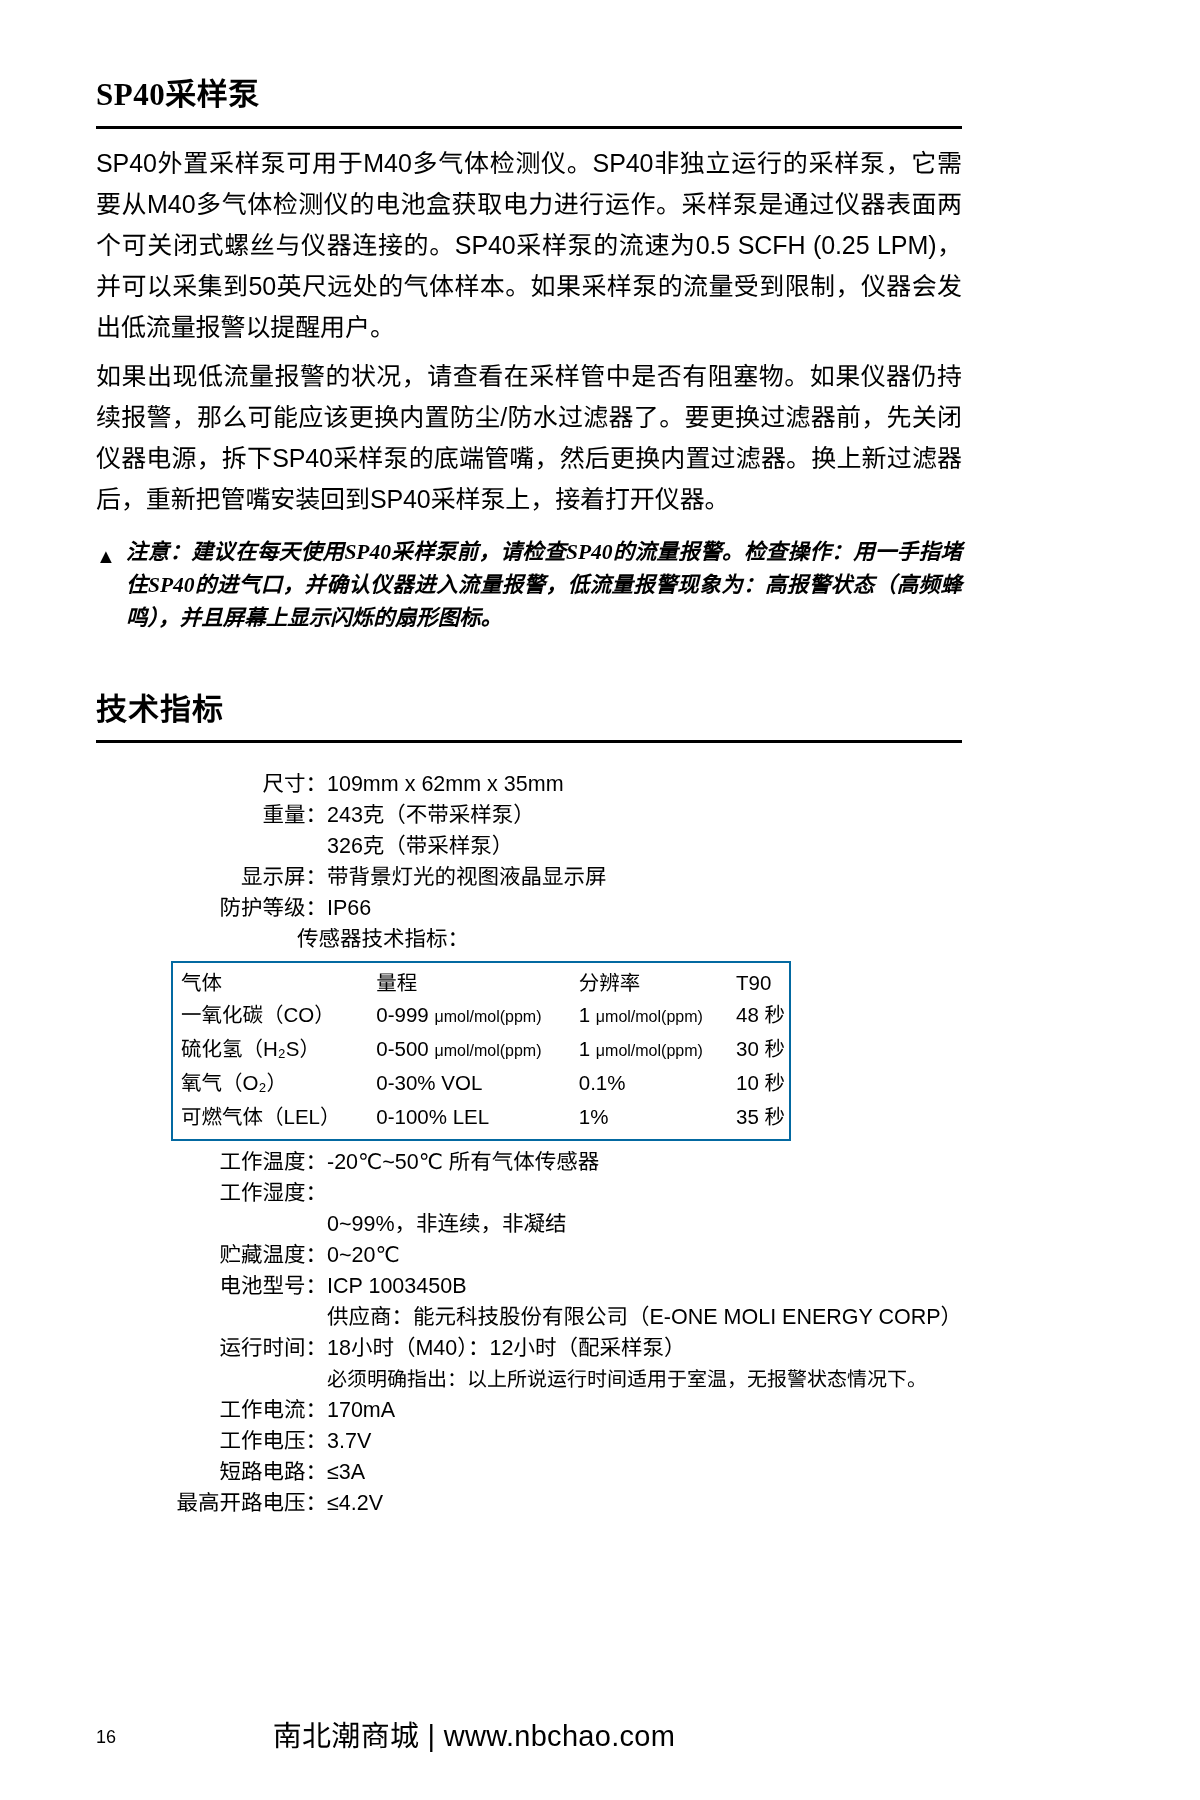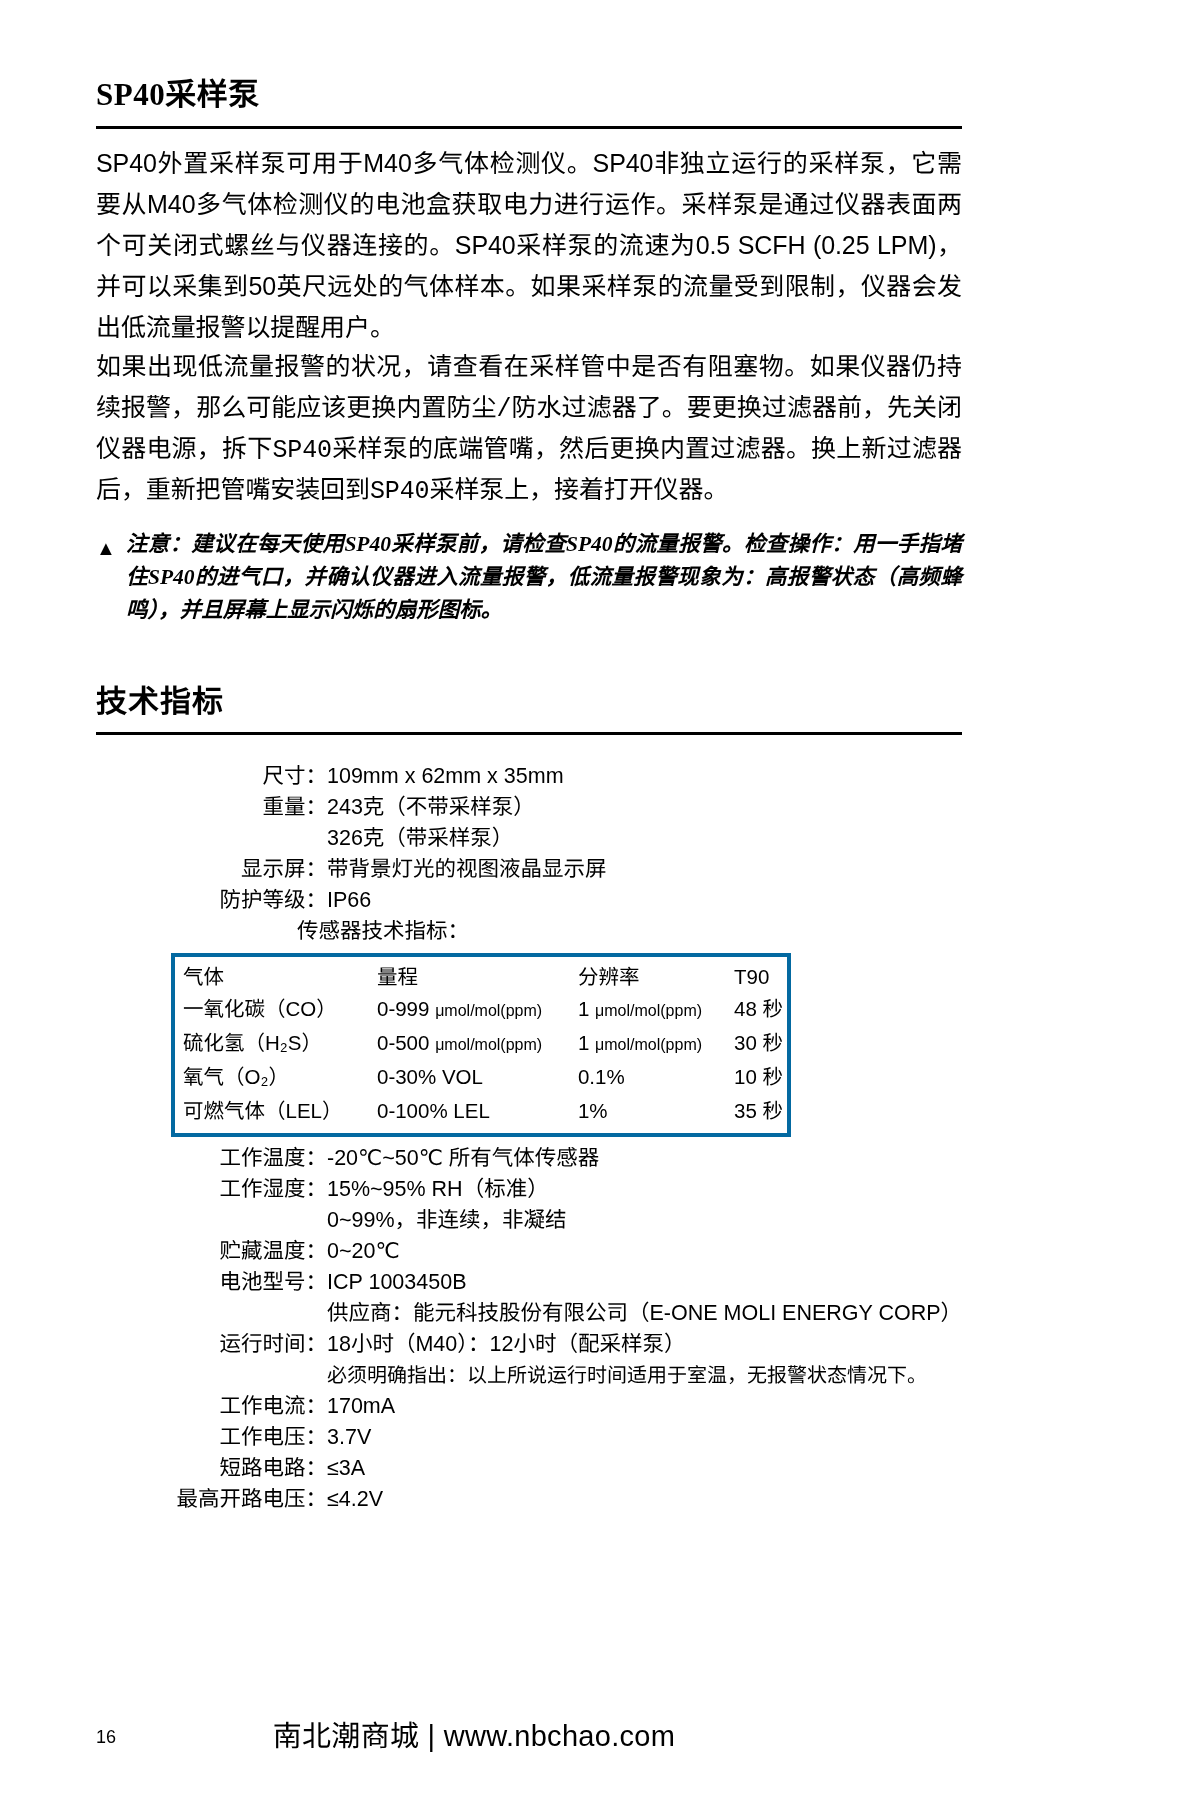--- a/index.html
+++ b/index.html
@@ -60,21 +60,21 @@
   
   .body-text {
     font-family: "Liberation Sans", "DejaVu Sans", sans-serif;
     font-size: 25px;
     line-height: 41px;
     margin: 0;
     text-align: justify;
     text-justify: inter-ideograph;
     letter-spacing: -0.1px;
   }
-  .body-text + .body-text { margin-top: 0; font-family: Liberation Mono, monospace; }
+  .body-text + .body-text { margin-top: 8px; }
 
   
   .note {
     display: flex;
     margin-top: 16px;
     font-family: "Liberation Serif", "DejaVu Serif", serif;
     font-weight: bold;
     font-size: 21.5px;
     line-height: 33px;
   }
@@ -112,21 +112,21 @@
   .spec-value {
     flex: 1 1 auto;
     white-space: pre-wrap;
   }
   .spec-row.cont .spec-label { visibility: hidden; }
 
   
   .gas-table-wrap {
     margin: 6px 0 6px 75px;
     width: 620px;
-    border: 4px solid #0369a1;
+    border: 2px solid #0369a1;
     box-sizing: border-box;
   }
   table.gas-table {
     border-collapse: collapse;
     width: 100%;
     font-family: "Liberation Sans", "DejaVu Sans", sans-serif;
     font-size: 20.5px;
     line-height: 30px;
   }
   table.gas-table th,
@@ -268,21 +268,20 @@
 
     <div class="spec-wrap" style="margin-top:4px">
 
       <div class="spec-row">
         <div class="spec-label">工作温度：</div>
         <div class="spec-value">-20℃~50℃ 所有气体传感器</div>
       </div>
 
       <div class="spec-row">
         <div class="spec-label">工作湿度：</div>
-        <div class="spec-value">15%~95% RH（标准）</div>
       </div>
       <div class="spec-row cont">
         <div class="spec-label">&nbsp;</div>
         <div class="spec-value">0~99%，非连续，非凝结</div>
       </div>
 
       <div class="spec-row">
         <div class="spec-label">贮藏温度：</div>
         <div class="spec-value">0~20℃</div>
       </div>

